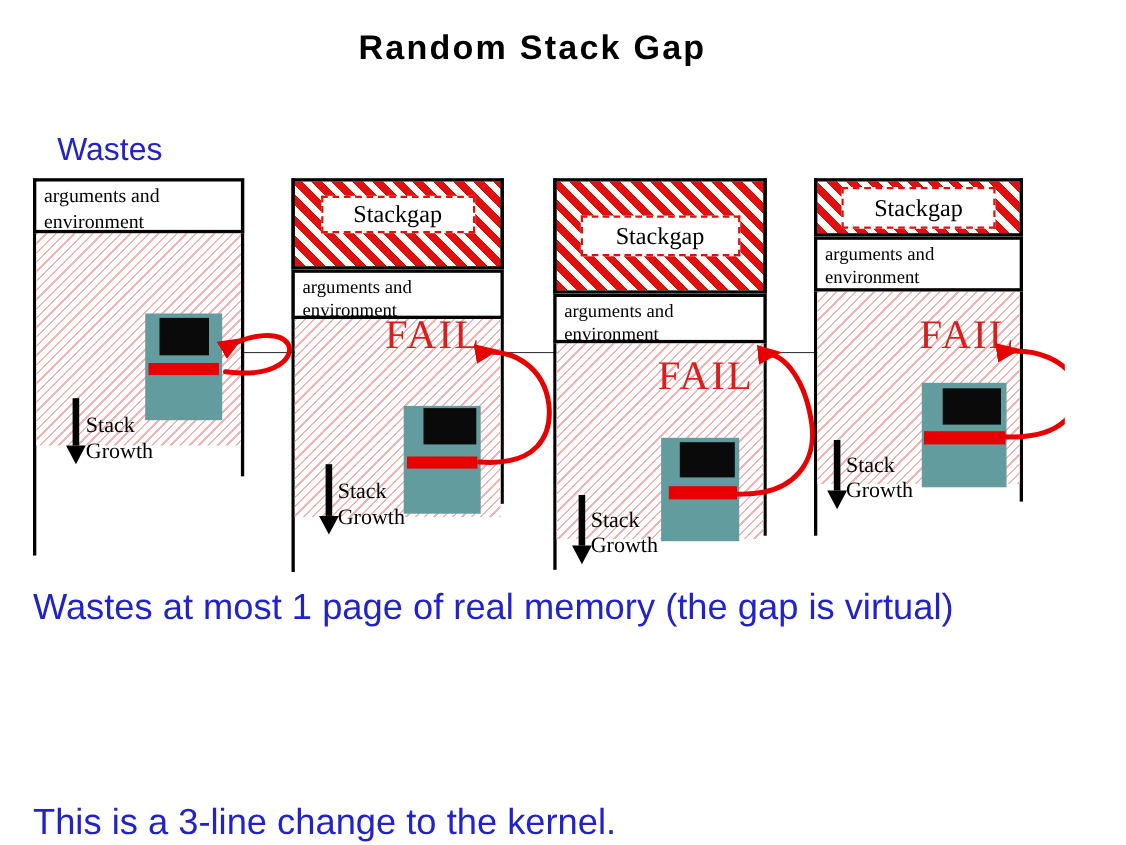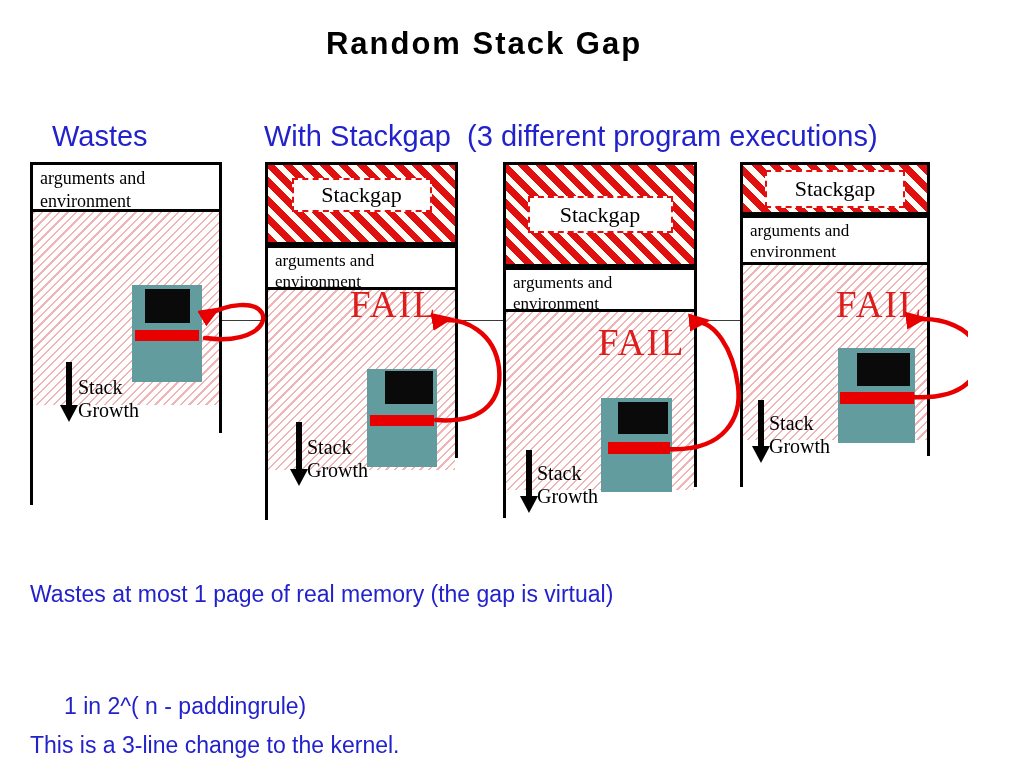--- a/index.html
+++ b/index.html
@@ -15,21 +15,21 @@
   #slide{
     position:relative;width:968px;height:768px;background:#fff;overflow:hidden;
     font-family:"Liberation Sans",sans-serif;
   }
   .abs{position:absolute;}
   .title{
     left:0;right:0;top:26px;text-align:center;
     font-size:31px;font-weight:700;color:#000;letter-spacing:2px;
   }
   .bluelabel{color:var(--accent_blue);font-size:29px;white-space:pre;}
-  .note{color:var(--accent_blue);font-size:23px;white-space:pre;margin-top:48px;}
+  .note{color:var(--accent_blue);font-size:33px;white-space:pre;}
   .border-v{background:#000;width:3px;}
   .argsbox{
     background:#fff;border:3px solid #000;box-sizing:border-box;
     font-family:"Liberation Serif",serif;font-size:18px;line-height:1.25;
     padding:2px 6px 0 7px;color:#000;
   }
   .gapbox{
     border:3px solid #000;box-sizing:border-box;
     background:repeating-linear-gradient(45deg,var(--stripe_red) 0 7px,#fffdf6 7px 13px);
     display:flex;justify-content:center;align-items:flex-start;
@@ -64,21 +64,20 @@
   svg.overlay{position:absolute;left:0;top:0;pointer-events:none;}
 </style>
 </head>
 <body>
 
 <div id="slide">
 
   <div class="abs title">Random Stack Gap</div>
 
   <div class="abs bluelabel" style="left:52px;top:120px;">Wastes</div>
-  <div class="abs bluelabel" style="left:264px;top:120px;">With Stackgap  (3 different program executions)</div>
 
   <div class="abs hline"></div>
 
   <div>
     <div class="abs border-v" style="left:30px;top:162px;height:343px;"></div>
     <div class="abs border-v" style="left:219px;top:162px;height:271px;"></div>
     <div class="abs hatch" style="left:33px;top:212px;width:186px;height:193px;"></div>
     <div class="abs argsbox" style="left:30px;top:162px;width:192px;height:50px;">arguments and environment</div>
     <div class="abs machine" style="left:132px;top:285px;width:70px;height:97px;">
       <div class="screen" style="left:13px;top:4px;width:45px;height:34px;"></div>
@@ -157,16 +156,15 @@
         <path d="M22,0 L0,9 L22,18 z" fill="#e80000"></path>
       </marker>
     </defs>
     <path d="M205,338 C252,344 268,324 262,313 C255,301 228,303 206,316" fill="none" stroke="#e80000" stroke-width="4.5" stroke-linecap="round" marker-end="url(#ah)"></path>
     <path d="M436,420 C488,424 502,396 499,368 C495,334 466,316 437,321" fill="none" stroke="#e80000" stroke-width="4.5" stroke-linecap="round" marker-end="url(#ah)"></path>
     <path d="M668,449 C726,452 742,416 738,386 C733,348 714,320 694,322" fill="none" stroke="#e80000" stroke-width="4.5" stroke-linecap="round" marker-end="url(#ah)"></path>
     <path d="M912,397 C968,400 982,372 978,352 C973,327 940,316 911,320" fill="none" stroke="#e80000" stroke-width="4.5" stroke-linecap="round" marker-end="url(#ah)"></path>
   </svg>
 
   <div class="abs note" style="left:30px;top:533px;">Wastes at most 1 page of real memory (the gap is virtual)</div>
-  <div class="abs note" style="left:64px;top:645px;">1 in 2^( n - paddingrule)</div>
-  <div class="abs note" style="left:30px;top:684px;">This is a 3-line change to the kernel.</div>
+  <div class="abs note" style="left:30px;top:728px;">This is a 3-line change to the kernel.</div>
 
 </div>
 
 </body></html>

